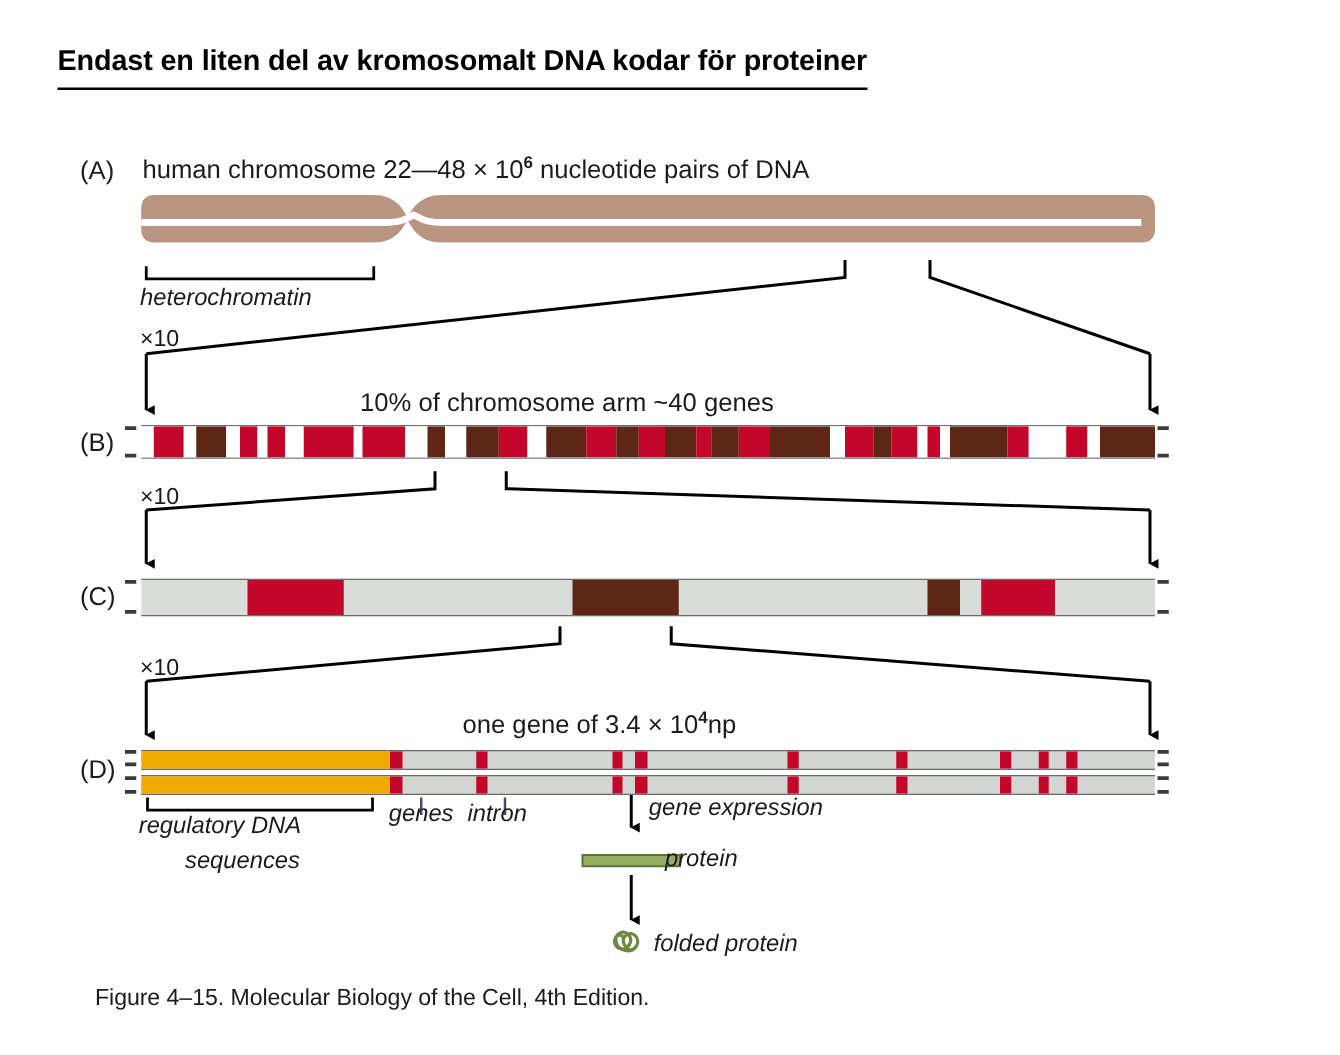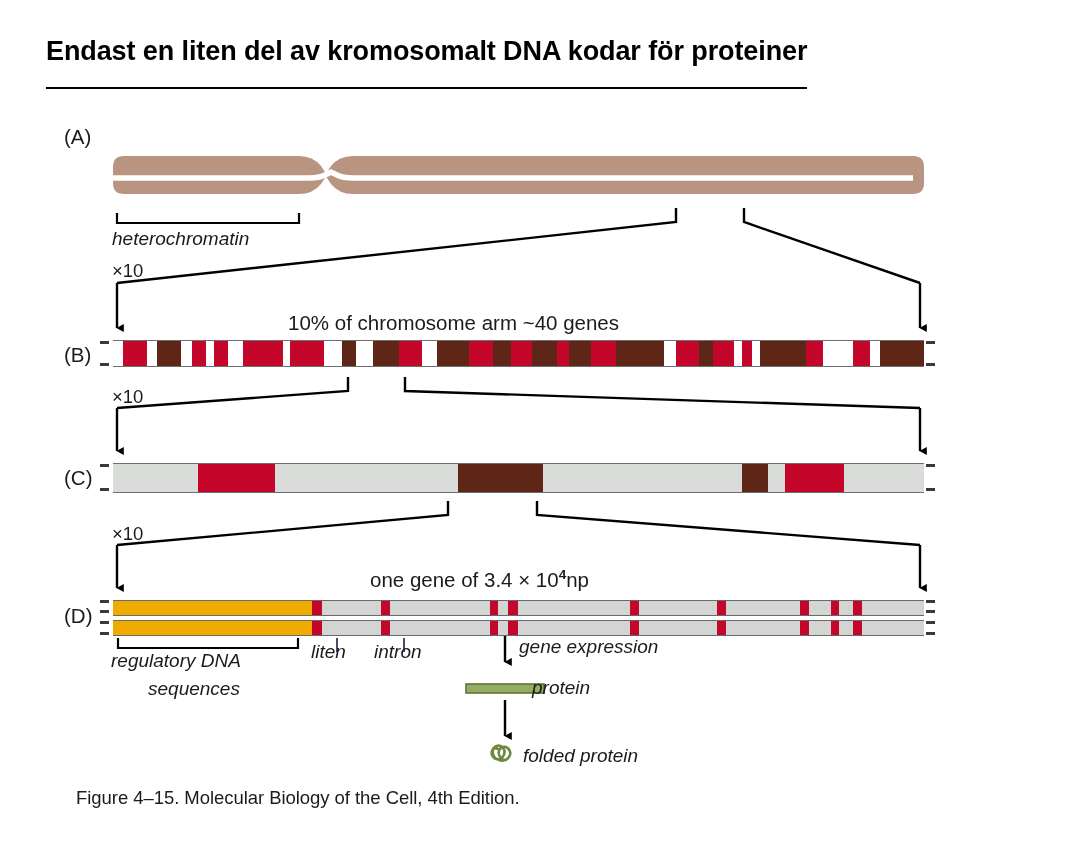--- a/index.html
+++ b/index.html
@@ -22,27 +22,27 @@
     width: 1072px;
     height: 844px;
     background: #ffffff;
   }
 
   
   .slide-title {
     position: absolute;
     left: 46px;
     top: 36px;
-    font-size: 27px;
+    font-size: 23px;
     font-weight: 700;
     letter-spacing: -0.1px;
     color: #000000;
     white-space: nowrap;
     border-bottom: 2px solid #000000;
-    padding-bottom: 21px;
+    padding-bottom: 8px;
     line-height: 1.12;
   }
 
   
   #figure {
     position: absolute;
     left: 0;
     top: 0;
     width: 1072px;
     height: 844px;
@@ -230,20 +230,23 @@
       </g>
 
       <g stroke="#6e8a41" stroke-width="2.6" fill="none" stroke-linecap="round" stroke-linejoin="round">
         <path d="M498,749 c-7,-4 -9,8 -2,10 c6,2 11,-6 7,-11
                  c-4,-5 -12,-1 -10,6 c2,7 12,9 16,3
                  c4,-6 -3,-13 -8,-9 c-5,4 -1,12 5,12"></path>
       </g>
     </svg>
 
     <div class="ftxt panel-letter" style="left:64px; top:127px;">(A)</div>
+    <div class="ftxt head-label" style="left:114px; top:126px;">
+      <span>human chromosome 22—48 </span><span>× 10</span><sup class="exp">6</sup><span> nucleotide pairs of DNA</span>
+    </div>
     <div class="ftxt small-label" style="left:112px; top:229px;">heterochromatin</div>
 
     <div class="ftxt mag-label" style="left:112px; top:262px;">×10</div>
     <div class="ftxt head-label" style="left:288px; top:313px;">10% of chromosome arm ~40 genes</div>
     <div class="ftxt panel-letter" style="left:64px; top:345px;">(B)</div>
     <div class="strip" id="stripB">
         <div class="band" style="left: 0%; width: 1.2%; background: rgb(255, 255, 255);"></div>
         <div class="band" style="left: 1.2%; width: 3%; background: rgb(196, 6, 42);"></div>
         <div class="band" style="left: 4.2%; width: 1.2%; background: rgb(255, 255, 255);"></div>
         <div class="band" style="left: 5.4%; width: 3%; background: rgb(93, 38, 23);"></div>
@@ -340,21 +343,21 @@
     <div class="edge-dash" style="left:100px; top:610px;"></div>
     <div class="edge-dash" style="left:100px; top:621px;"></div>
     <div class="edge-dash" style="left:100px; top:632px;"></div>
     <div class="edge-dash" style="left:926px; top:600px;"></div>
     <div class="edge-dash" style="left:926px; top:610px;"></div>
     <div class="edge-dash" style="left:926px; top:621px;"></div>
     <div class="edge-dash" style="left:926px; top:632px;"></div>
 
     <div class="ftxt small-label" style="left:111px; top:651px;">regulatory DNA</div>
     <div class="ftxt small-label" style="left:148px; top:679px;">sequences</div>
-    <div class="ftxt small-label" style="left:311px; top:642px;">liten</div>
+    <div class="ftxt small-label" style="left:311px; top:642px;">genes</div>
     <div class="ftxt small-label" style="left:374px; top:642px;">intron</div>
     <div class="ftxt small-label" style="left:519px; top:637px;">gene expression</div>
     <div class="ftxt small-label" style="left:532px; top:678px;">protein</div>
     <div class="ftxt small-label" style="left:523px; top:746px;">folded protein</div>
 
     <div class="ftxt caption" style="left:76px; top:789px;">Figure 4–15. Molecular Biology of the Cell, 4th Edition.</div>
 
   </div>
 </div>
 

